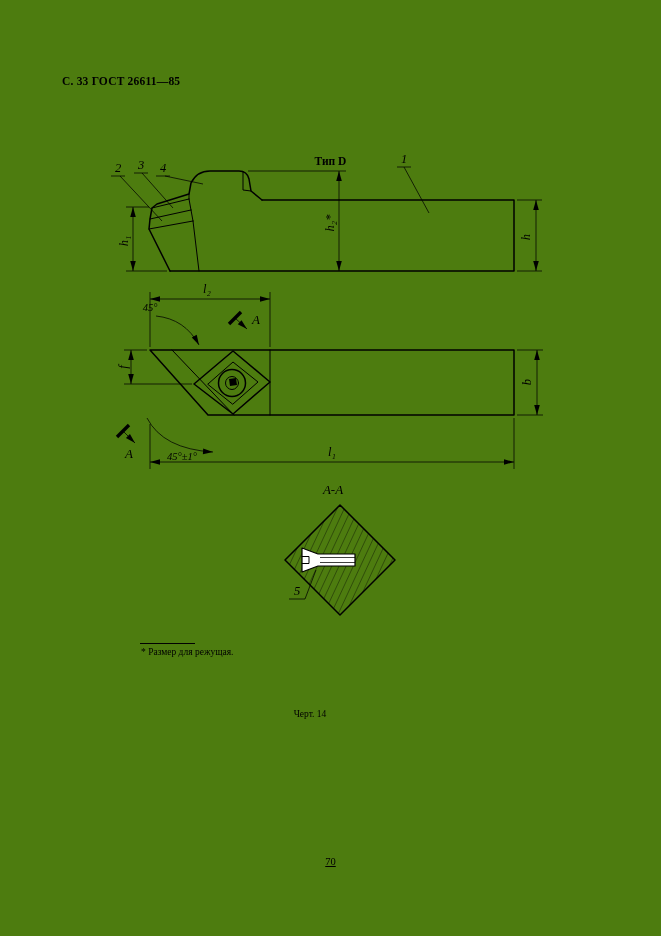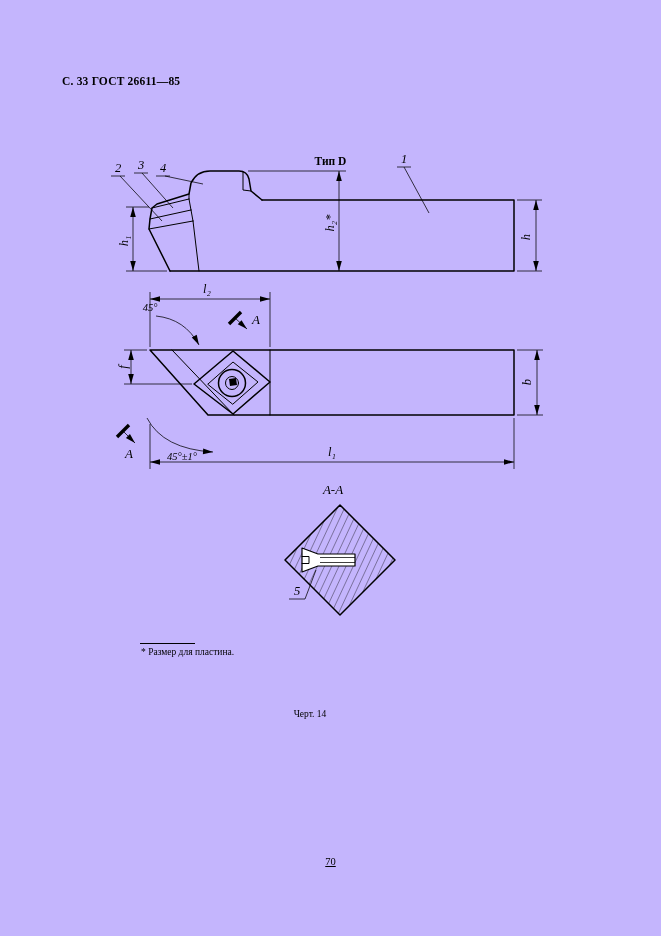--- a/index.html
+++ b/index.html
@@ -1,17 +1,17 @@
 <!DOCTYPE html>
 <html><head>
 <meta charset="utf-8">
 <style>
   html,body { margin:0; padding:0; background:#ffffff; }
   .page {
-    position:relative; width:661px; height:936px; background:#c4b5fd;
+    position:relative; width:661px; height:936px; background:#4d7c0f;
     font-family:"Liberation Serif","DejaVu Serif",serif; color:#000; overflow:hidden;
   }
   .abs { position:absolute; }
   .hdr { top:75px; left:62px; font-size:11.5px; font-weight:bold; letter-spacing:.2px; }
   .ttl { top:107px; left:0; width:661px; text-align:center; font-size:11.5px; font-weight:bold;margin-top:48px; }
   .fnrule { top:643px; left:140px; width:55px; border-top:1px solid #000; height:0; }
   .fnote { top:647px; left:141px; font-size:9.5px; }
   .legend { top:676px; left:119px; width:424px; font-size:8.6px; line-height:1.6;
             text-align:justify; text-indent:13px; }
   .capt { top:709px; left:0; width:620px; text-align:center; font-size:9.5px; }
@@ -178,17 +178,17 @@
       </g>
       <g>
         <text class="t-call" x="297" y="595" text-anchor="middle">5</text>
         <line class="thin" x1="289" y1="599" x2="305" y2="599"></line>
         <line class="thin" x1="305" y1="599" x2="316" y2="570"></line>
       </g>
     </g>
   </svg>
 
   <div class="abs fnrule"></div>
-  <div class="abs fnote">* Размер для пластина.</div>
+  <div class="abs fnote">* Размер для режущая.</div>
   <div class="abs capt">Черт. 14</div>
   <div class="abs pgnum">70</div>
 
 </div>
 
 </body></html>

